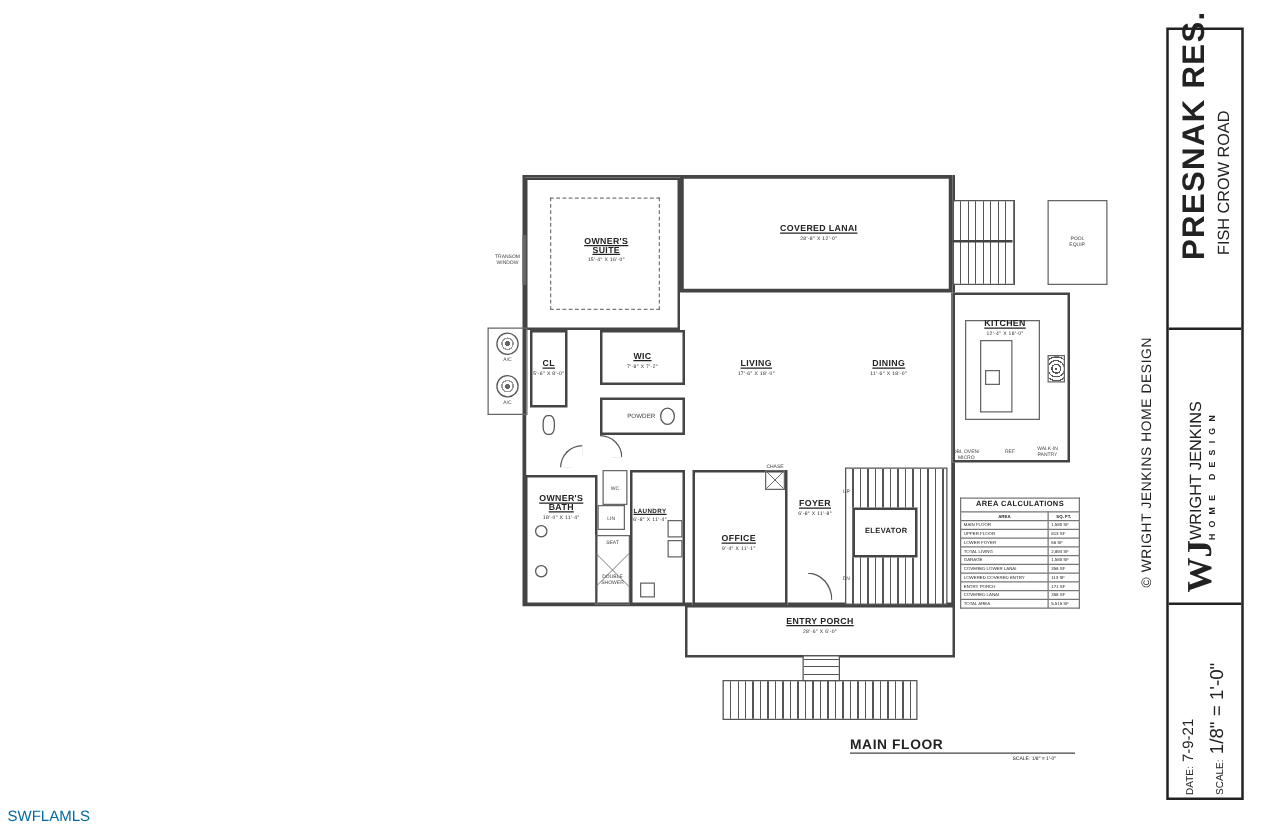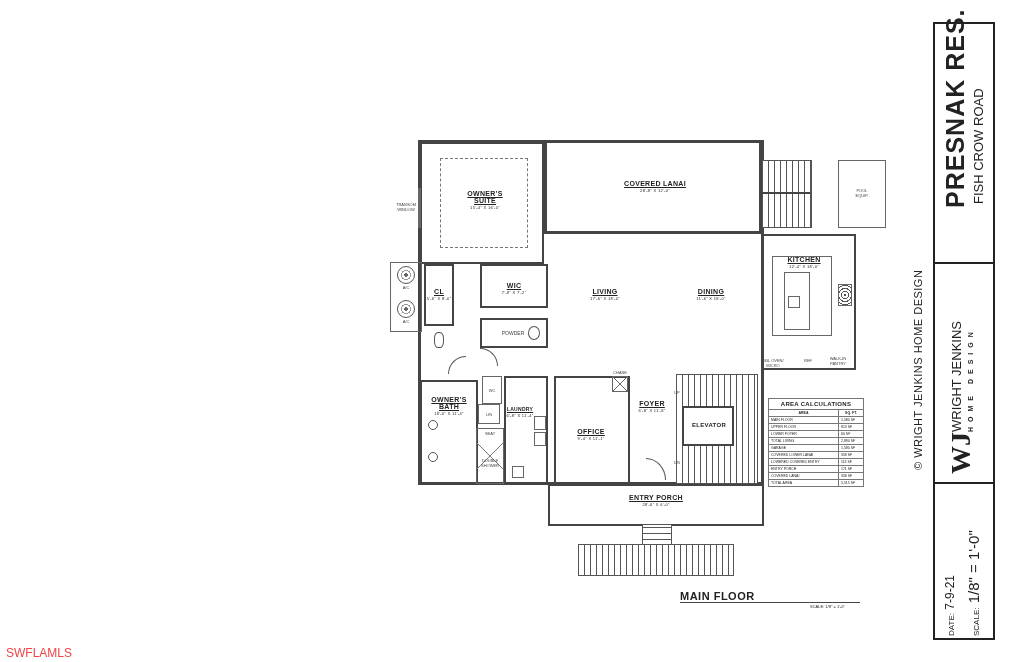--- a/index.html
+++ b/index.html
@@ -231,13 +231,13 @@
   <div class="vert" style="left:8px;top:612px;font-size:12px;">
     <span style="font-size:8px;">DATE:</span>
     <span>7-9-21</span>
   </div>
   <div class="vert" style="left:30px;top:612px;font-size:15px;">
     <span style="font-size:8px;">SCALE:</span>
     <span>1/8" = 1'-0"</span>
   </div>
 </div>
 
-<div class="abs" style="left:6px;top:646px;font-size:12px;color:#ef4444;">SWFLAMLS</div>
+<div class="abs" style="left:6px;top:646px;font-size:12px;color:#0369a1;">SWFLAMLS</div>
 
 </body></html>

